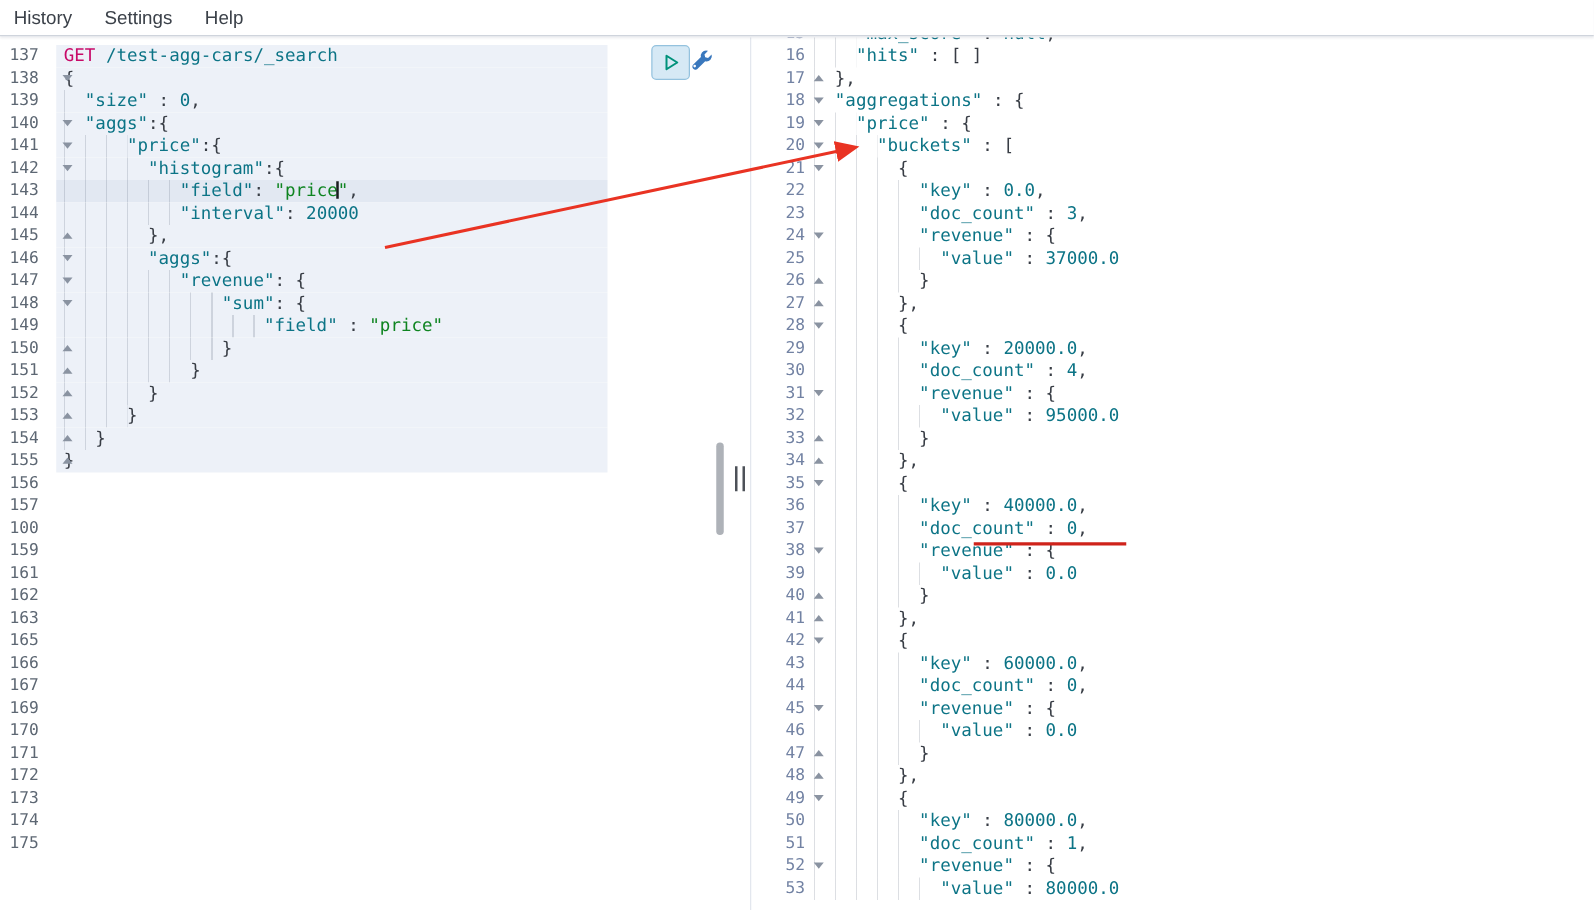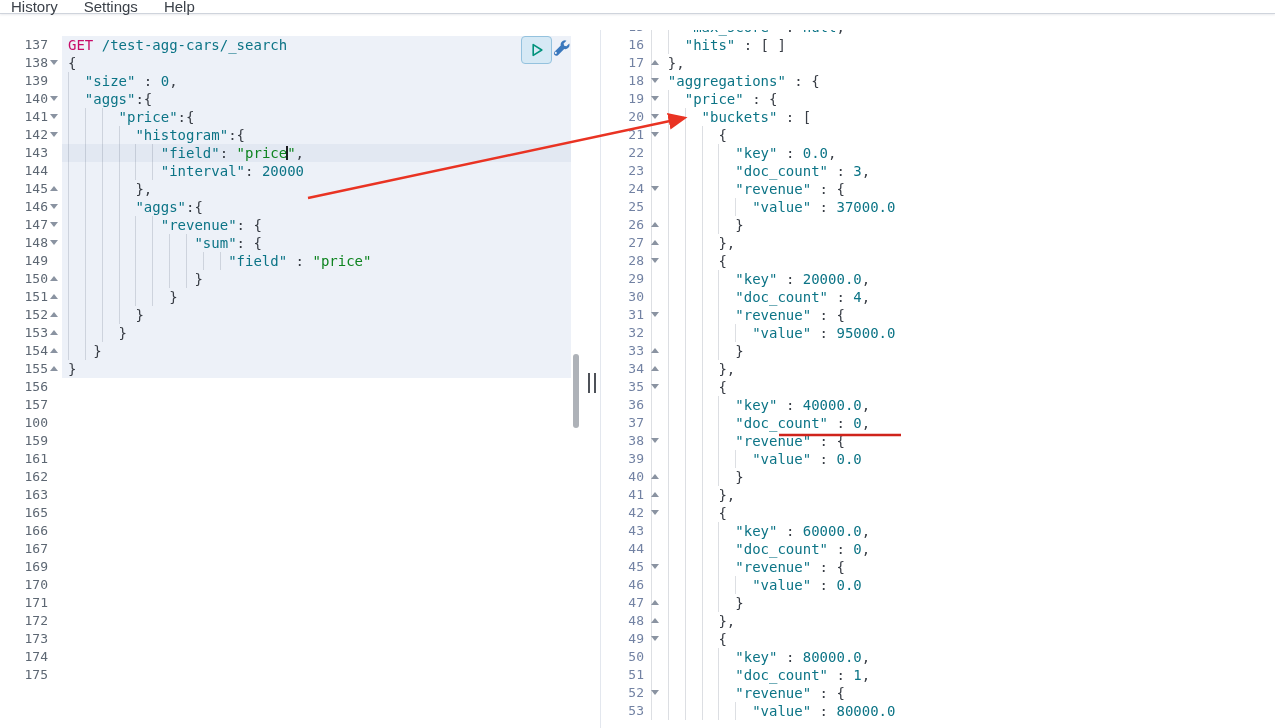--- a/index.html
+++ b/index.html
@@ -3,47 +3,47 @@
 <meta charset="utf-8">
 <style>
   * { box-sizing: border-box; }
   html,body { margin:0; padding:0; }
   body {
     width:1275px; height:728px; overflow:hidden; position:relative;
     background:#fff; font-family:"Liberation Sans", sans-serif;
   }
   
   .topbar {
-    height:14px; background:#fff; display:flex; align-items:center;
+    height:29px; background:#fff; display:flex; align-items:center;
     gap:26px; padding-left:11px; position:relative; z-index:3;
     border-bottom:1px solid #cfd4dc; box-shadow:0 1px 2px rgba(105,115,135,.14);
   }
   .menu-item { font-size:15px; color:#3b4149; cursor:pointer; }
   
   .workspace { position:absolute; top:30px; left:0; right:0; bottom:0; display:flex; }
   .panel-left  { width:583px; position:relative; overflow:hidden; background:#fff; }
   .splitter    { width:17px; position:relative; background:#fff; }
   .split-handle{ position:absolute; top:343px; left:5px; height:20px; width:8px;
                  border-left:2px solid #4d5158; border-right:2px solid #4d5158; cursor:col-resize; }
   .panel-right { flex:1; position:relative; overflow:hidden; background:#fff;
                  border-left:1px solid #e3e7ee; }
   .lines-left  { padding-top:6px; }
   .lines-right { margin-top:-12px; }
   
   .row { display:flex; height:18px; position:relative;
          font-family:"DejaVu Sans Mono", monospace; font-size:14px; line-height:18px; }
   .gut { flex:none; text-align:right; font-size:13px; user-select:none; }
-  .panel-left  .gut { width:62px; padding-right:14px; color:#5d6773; }
+  .panel-left  .gut { width:45px; padding-right:14px; color:#5d6773; }
   .panel-right .gut { width:48px; padding-right:5px;  color:#7282a3; }
   .fold { position:absolute; left:50px; top:6px; width:0; height:0;
           border-left:4px solid transparent; border-right:4px solid transparent; cursor:pointer; }
   .fold.d { border-top:5px solid #8a93a1; }
   .fold.u { border-bottom:5px solid #8a93a1; }
   .ct { white-space:pre; flex:none; }
-  .panel-left  .ct { padding-left:6px; width:509px; }
+  .panel-left  .ct { padding-left:6px; width:441px; }
   .panel-right .ct { padding-left:2px; }
   .bg-req .ct { background:#edf1f8; }
   .bg-act .ct { background:#e2e8f2; }
   
   .tk-m { color:#c80a68; }                 
   .tk-u { color:#0c7486; }                 
   .tk-k { color:#0c7486; }                 
   .tk-s { color:#0e8420; }                 
   .tk-n { color:#0c7486; }                 
   .tk-p { color:#383d45; }                 

